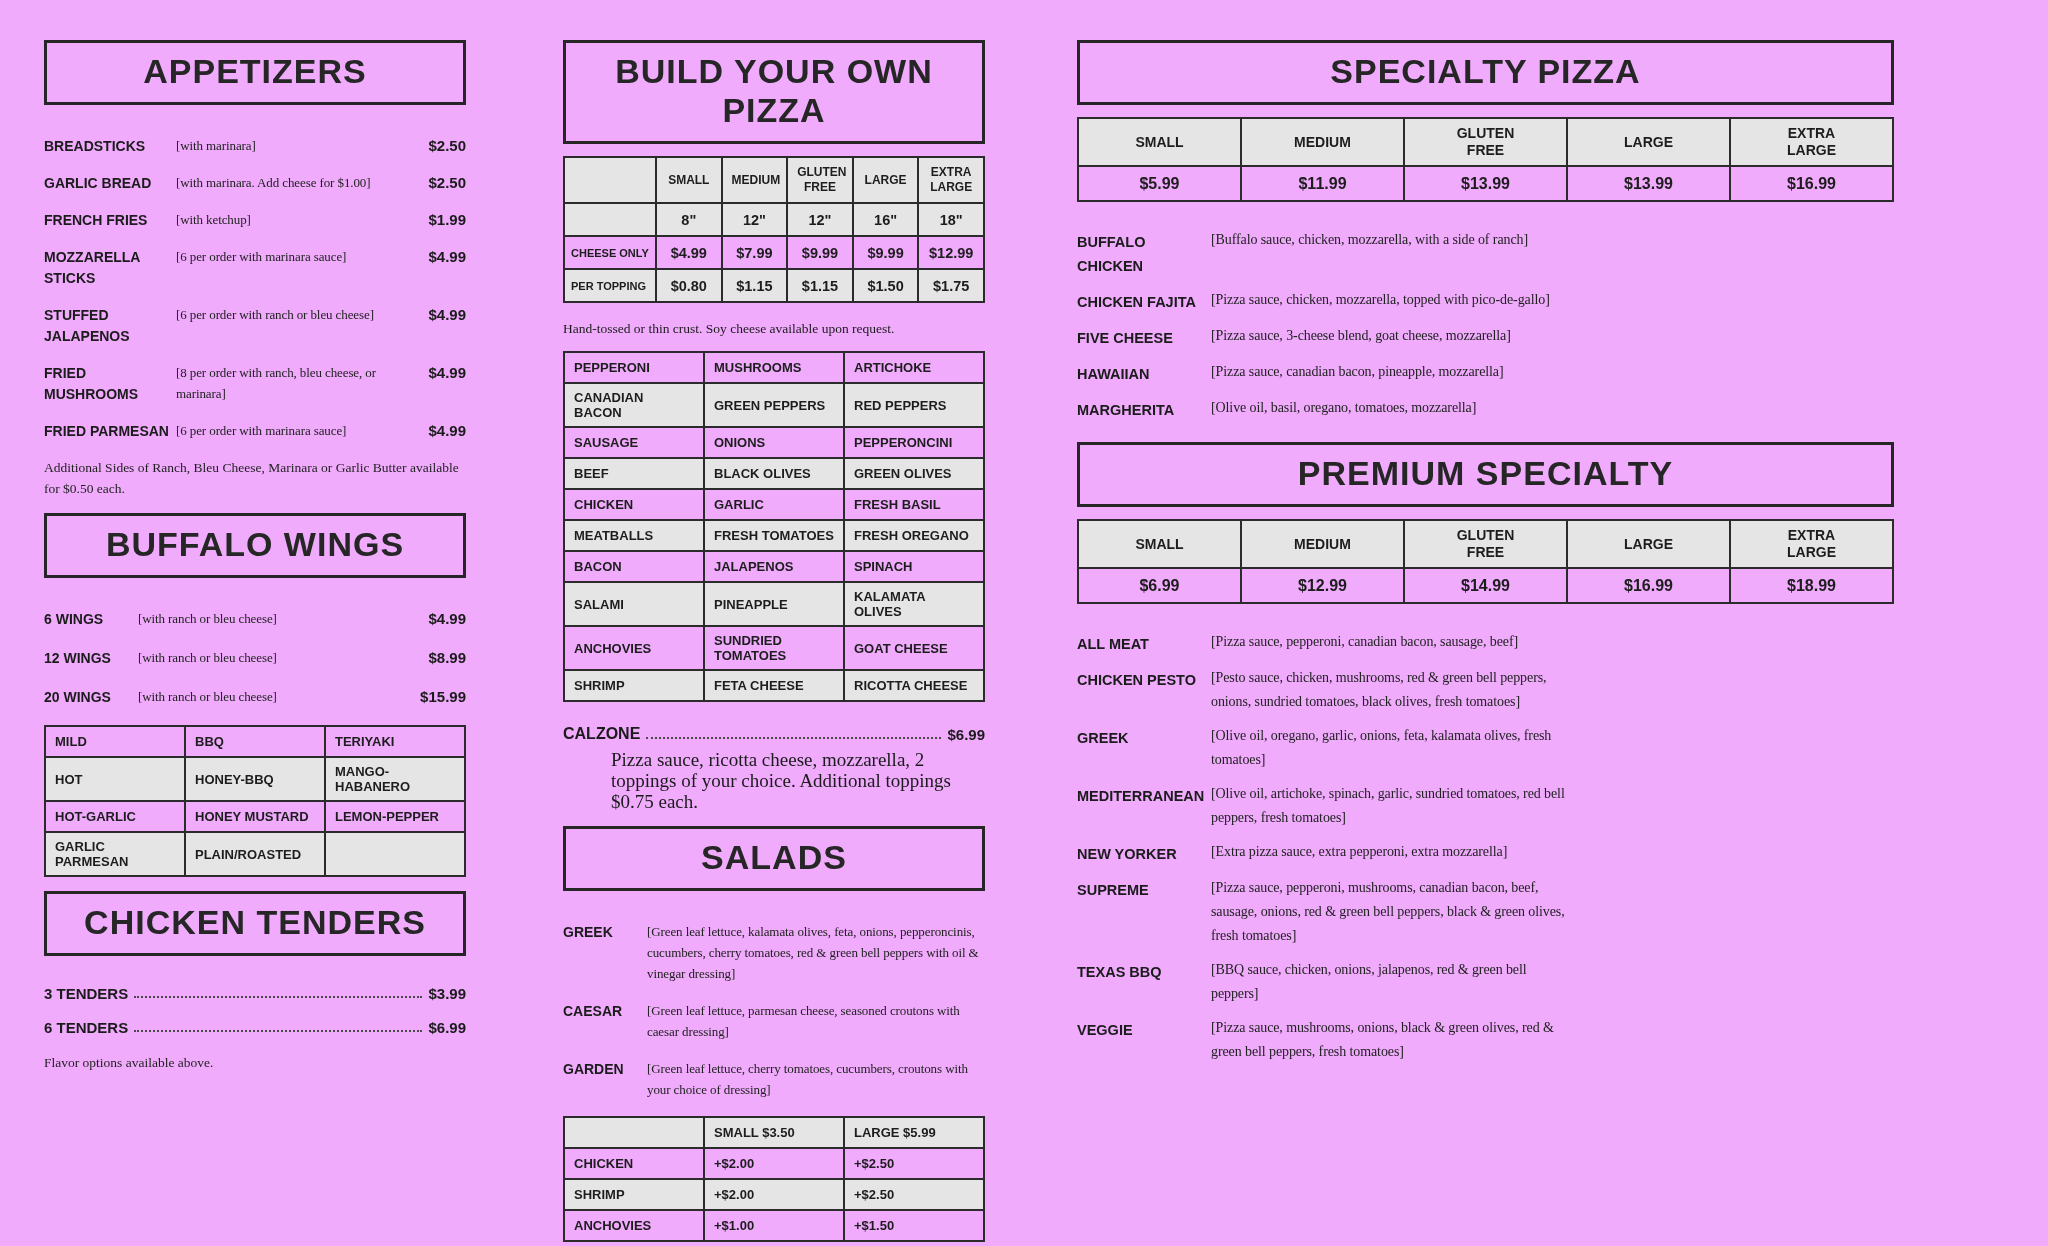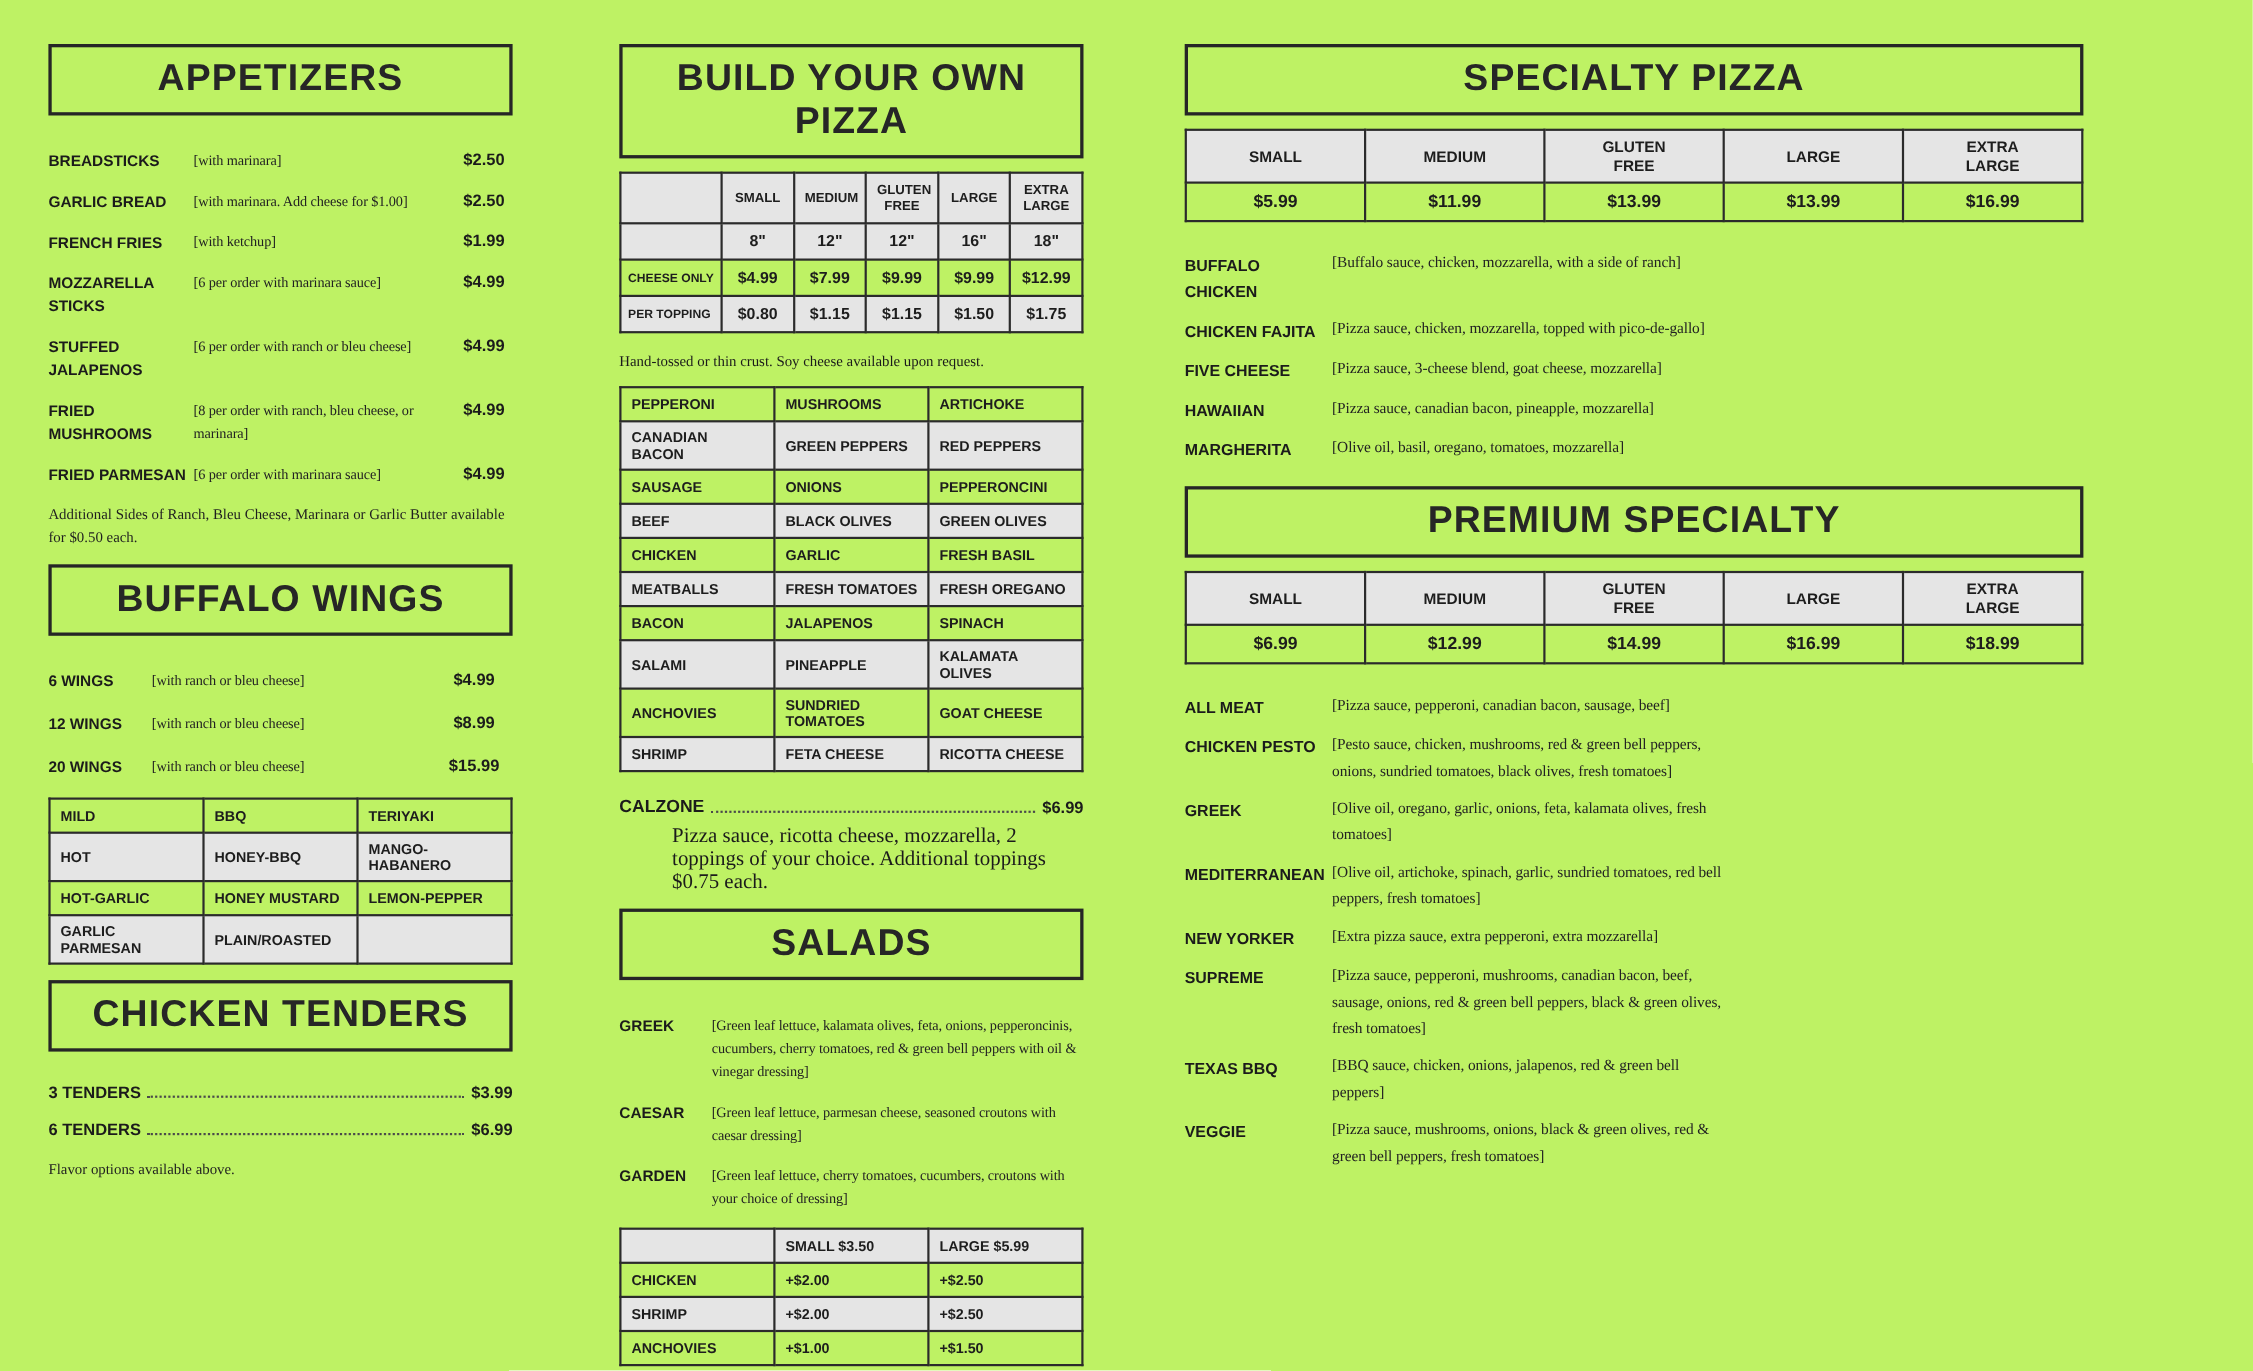--- a/index.html
+++ b/index.html
@@ -1,20 +1,20 @@
 <!DOCTYPE html>
 <html><head>
 <meta charset="utf-8">
 <style>
   * { box-sizing: border-box; margin: 0; padding: 0; }
   html,body { background:#ffffff; }
   .page {
     position: relative;
     width: 2048px; height: 1246px;
-    background: #bef264;
+    background: #f0abfc;
     color: #1b1b1b;
     font-family: "Liberation Sans", sans-serif;
     overflow: hidden;
   }
   .col { position: absolute; top: 40px; }
   .col1 { left: 44px;  width: 422px; }
   .col2 { left: 563px; width: 422px; }
   .col3 { left: 1077px; width: 817px; }
 
   .box-title {
@@ -35,21 +35,21 @@
   .items { margin-top: 30px; }
   .item {
     display: grid;
     grid-template-columns: 126px 1fr 52px;
     column-gap: 6px;
     margin-bottom: 15px;
     line-height: 21px;
   }
   .iname { font-weight: 700; font-size: 14px; letter-spacing: 0; padding-top: 1px; }
   .idesc { font-size: 13px; color: #222; letter-spacing: -0.1px; }
-  .iprice { font-weight: 700; font-size: 15px; text-align: center; white-space: nowrap; }
+  .iprice { font-weight: 700; font-size: 15px; text-align: right; white-space: nowrap; }
 
   .note { font-size: 13.5px; line-height: 21px; margin-top: 8px; color: #1f1f1f; }
 
   
   .wings-list .item { grid-template-columns: 88px 1fr 70px; margin-bottom: 17px; }
 
   
   table.grid { border-collapse: collapse; width: 100%; margin-top: 14px; }
   table.grid td {
     border: 2px solid #2b2b2b;

